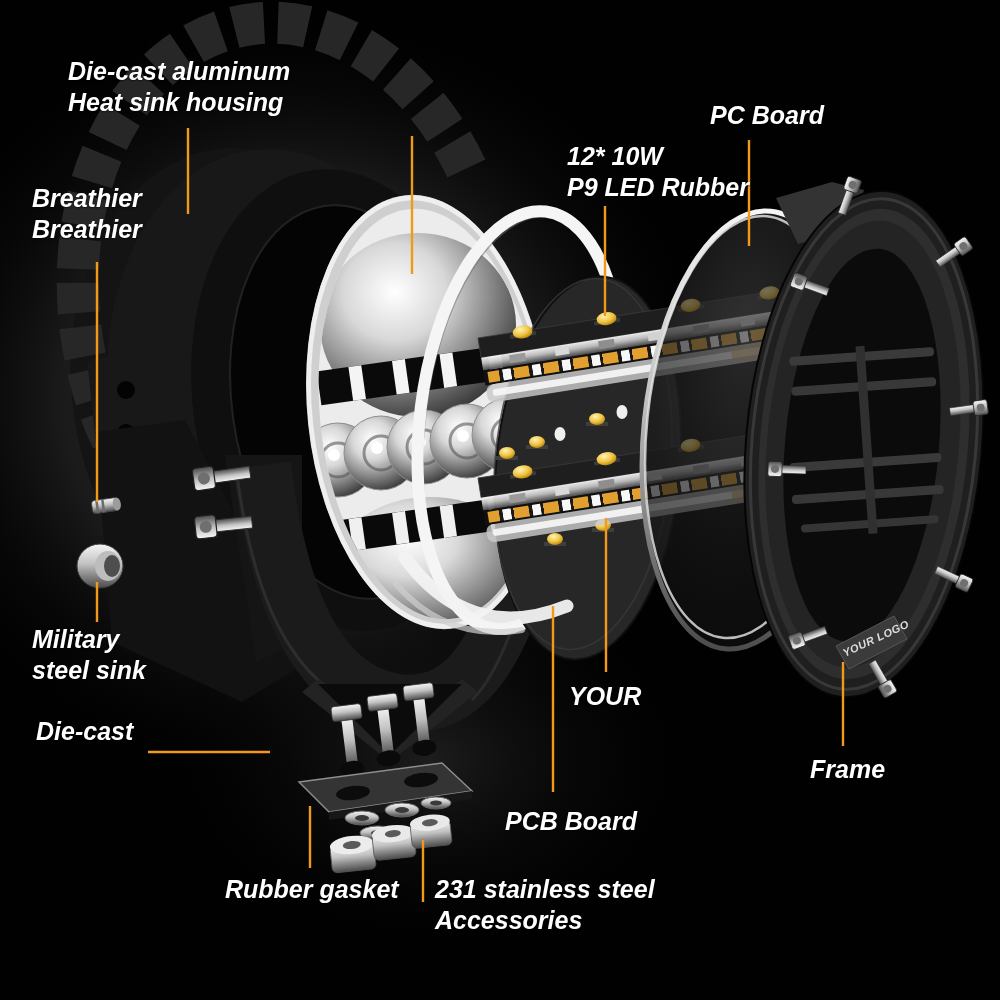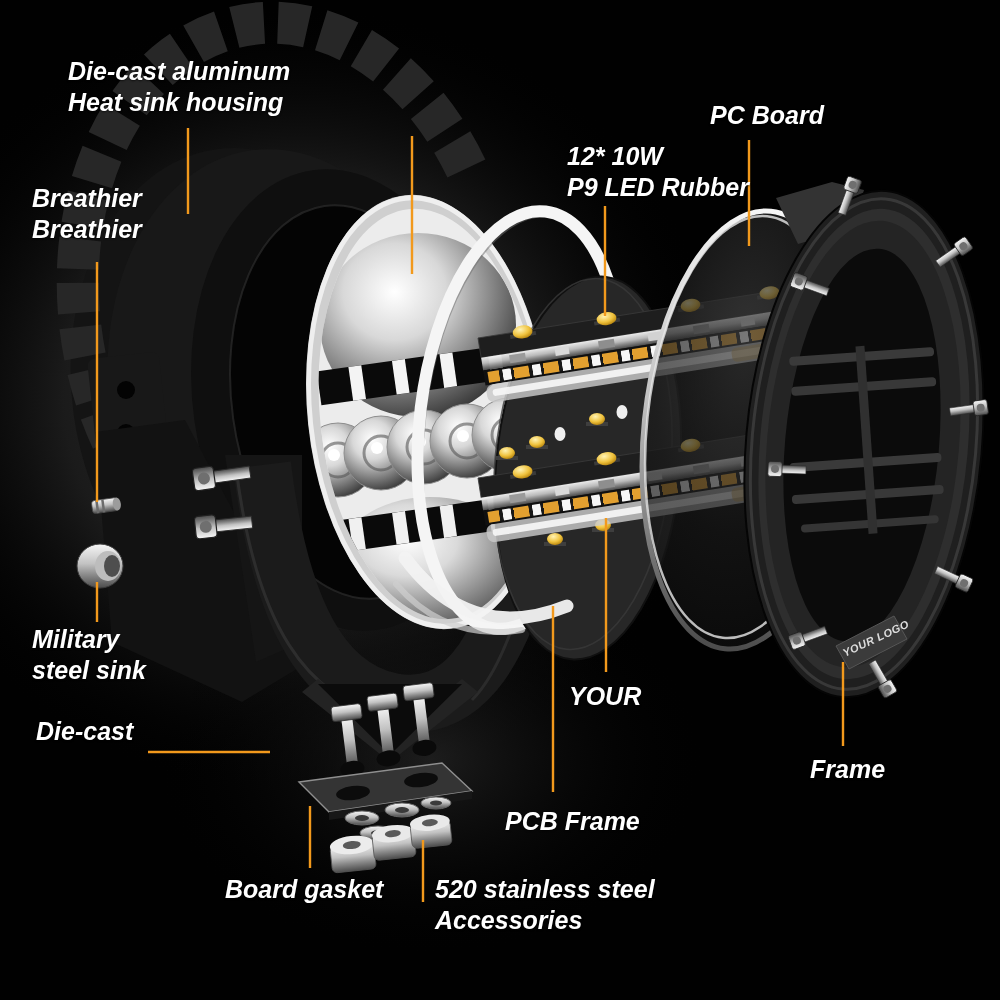--- a/index.html
+++ b/index.html
@@ -354,23 +354,23 @@
 <div class="callout" style="left:36px;top:692px;margin-top:24px;">
   <span>Die-cast</span>
 </div>
 <div class="callout" style="left:569px;top:681px;">
   <span>YOUR</span>
 </div>
 <div class="callout" style="left:810px;top:754px;">
   <span>Frame</span>
 </div>
 <div class="callout" style="left:505px;top:806px;">
-  <span>PCB Frame</span>
+  <span>PCB Board</span>
 </div>
 <div class="callout" style="left:225px;top:874px;">
-  <span>Board gasket</span>
+  <span>Rubber gasket</span>
 </div>
 <div class="callout" style="left:435px;top:874px;">
-  <span>520 stainless steel</span>
+  <span>231 stainless steel</span>
   <span>Accessories</span>
 </div>
 
 </div>
 
 </body></html>

